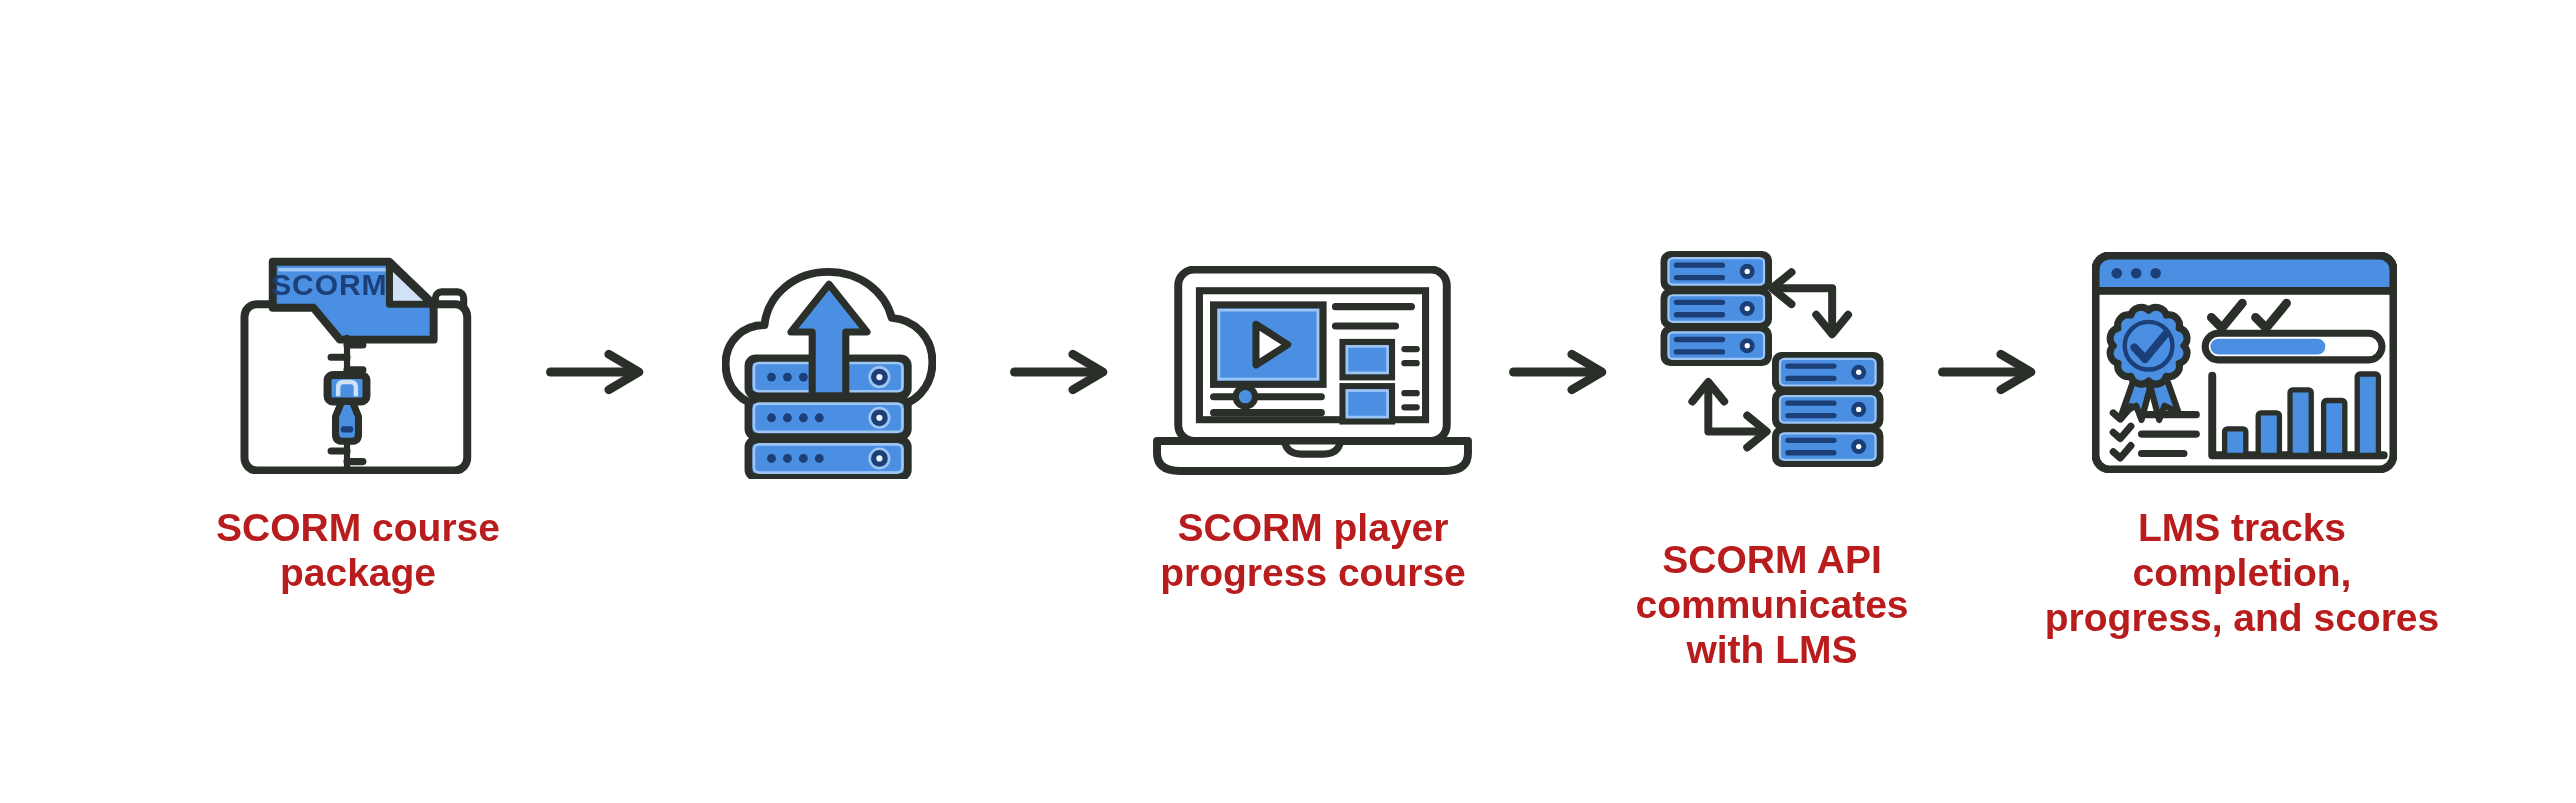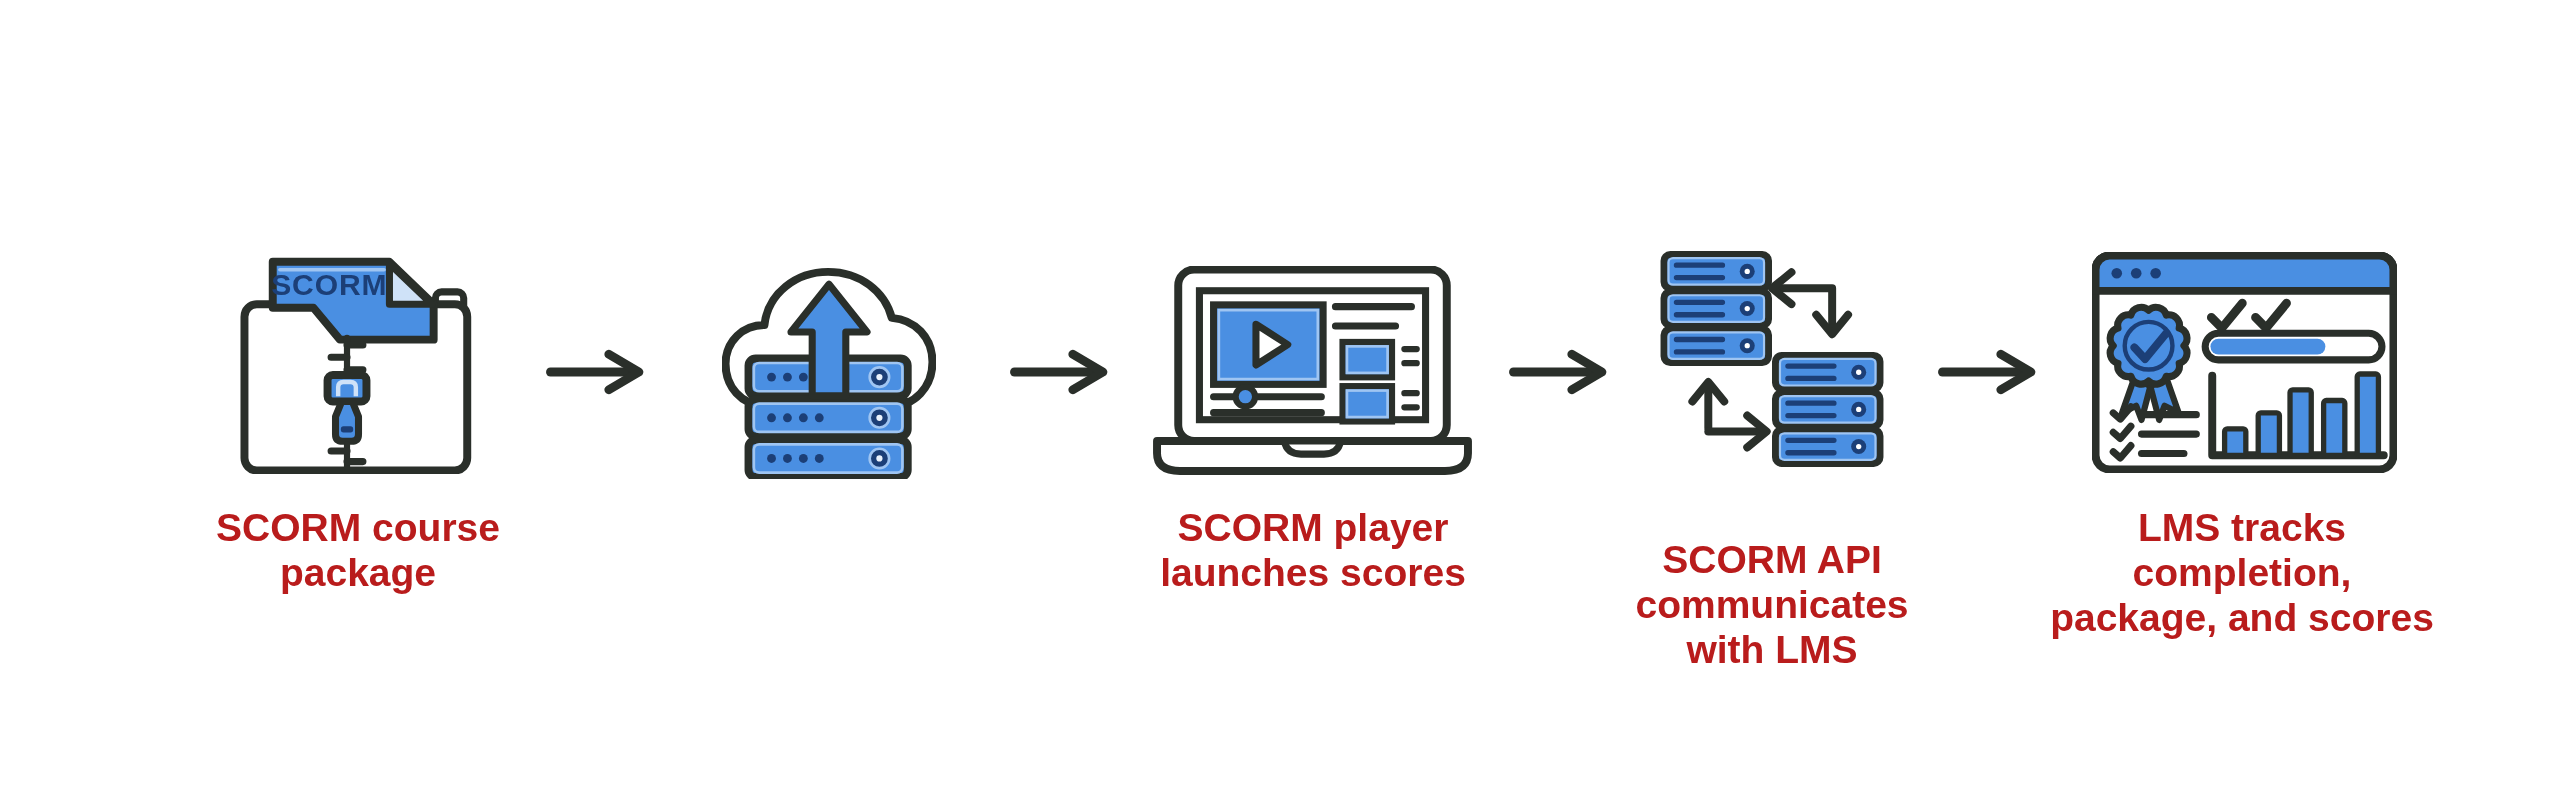--- a/index.html
+++ b/index.html
@@ -109,21 +109,21 @@
     <rect x="219" y="91" width="46" height="30" fill="none" stroke="#9fc5f2" stroke-width="3"></rect>
     <path d="M284 94 H298 M284 110 H298" stroke="#2a2f2a" stroke-width="7" stroke-linecap="round" fill="none"></path>
     <rect x="214" y="136" width="56" height="40" fill="#4a8fe2" stroke="#2a2f2a" stroke-width="7"></rect>
     <rect x="219" y="141" width="46" height="30" fill="none" stroke="#9fc5f2" stroke-width="3"></rect>
     <path d="M284 144 H298 M284 160 H298" stroke="#2a2f2a" stroke-width="7" stroke-linecap="round" fill="none"></path>
 
     <path d="M4 198 H356 V212 Q356 232 330 232 H30 Q4 232 4 212 Z" fill="#ffffff" stroke="#2a2f2a" stroke-width="9" stroke-linejoin="round"></path>
     <path d="M148 198 Q151 213 167 213 H193 Q209 213 212 198 Z" fill="#ffffff" stroke="#2a2f2a" stroke-width="8" stroke-linejoin="round"></path>
   </svg>
   <div class="step-label" style="left:1083px; top:505px;">SCORM player
-launches scores</div>
+progress course</div>
 
   <svg class="arrow" style="left:1508px; top:349px;" width="110" height="46" viewBox="0 0 124 52">
     <path d="M6 26 H96" stroke="#2a2f2a" stroke-width="10" stroke-linecap="round" fill="none"></path>
     <path d="M72 6 L106 26 L72 46" stroke="#2a2f2a" stroke-width="10" stroke-linecap="round" stroke-linejoin="round" fill="none"></path>
   </svg>
 
   <svg class="icon" style="left:1657px; top:251px;" width="230" height="223" viewBox="0 0 260 252">
 
     <g>
       <rect x="8" y="4" width="118" height="38" rx="7" fill="#4a8fe2" stroke="#2a2f2a" stroke-width="8"></rect>
@@ -229,16 +229,16 @@
       <path d="M24 182 L32 189 L44 175" stroke-width="8"></path>
       <path d="M24 204 L32 211 L44 197" stroke-width="8"></path>
       <path d="M24 226 L32 233 L44 219" stroke-width="8"></path>
       <path d="M56 184 H118" stroke-width="8"></path>
       <path d="M56 206 H118" stroke-width="8"></path>
       <path d="M56 228 H104" stroke-width="8"></path>
     </g>
   </svg>
   <div class="step-label" style="left:2012px; top:505px;">LMS tracks
 completion,
-package, and scores</div>
+progress, and scores</div>
 
 </div>
 
 
 </body></html>

